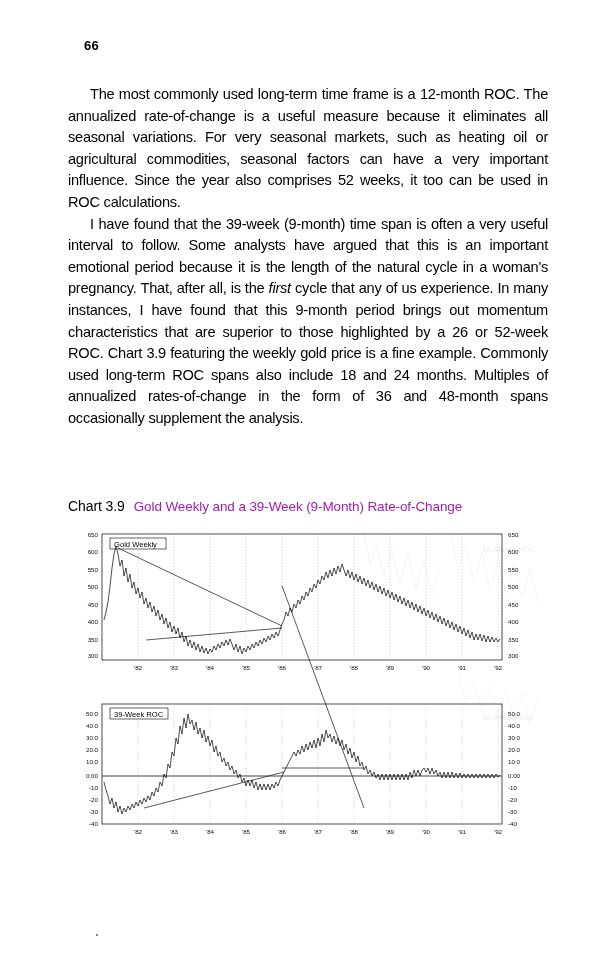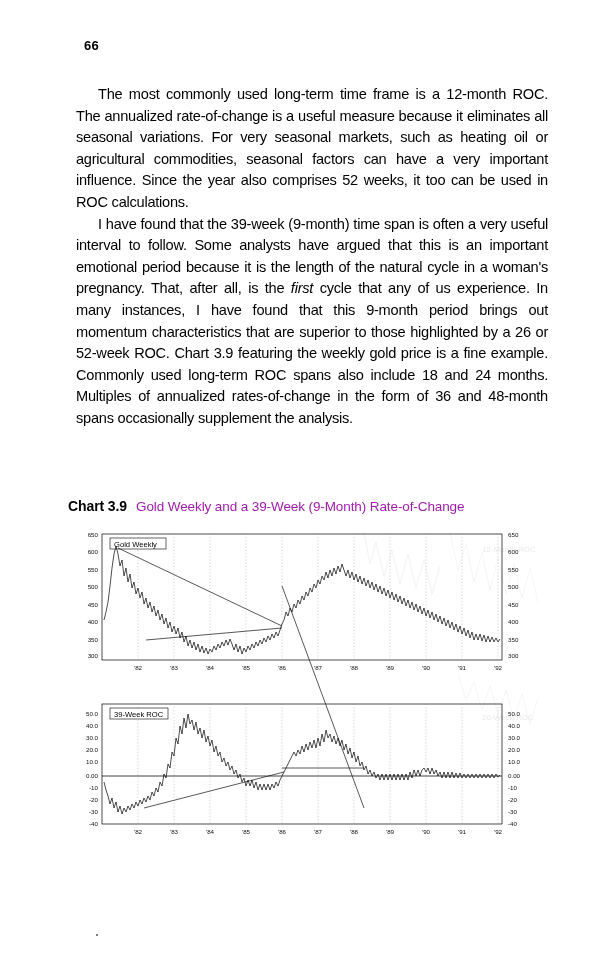--- a/index.html
+++ b/index.html
@@ -56,37 +56,36 @@
     line-height: 21.6px;
     text-align: justify;
     letter-spacing: -0.25px;
     word-spacing: 0.1px;
   }
   .body-text p {
     margin: 0;
   }
   .body-text p.indent {
     text-indent: 22px;
-    margin-left: 8px;
   }
   .body-text em {
     font-style: italic;
   }
 
   
   .chart-caption {
     position: absolute;
     left: 68px;
     top: 498px;
     width: 480px;
     font-size: 13.5px;
     letter-spacing: -0.1px;
   }
   .chart-caption .cap-label {
-    font-weight: bold;
+    font-weight: normal;
     font-size: 14px;
     margin-right: 9px;
   }
   .chart-caption .cap-title {
     color: #a21caf;
   }
 
   
   .figure {
     position: absolute;

